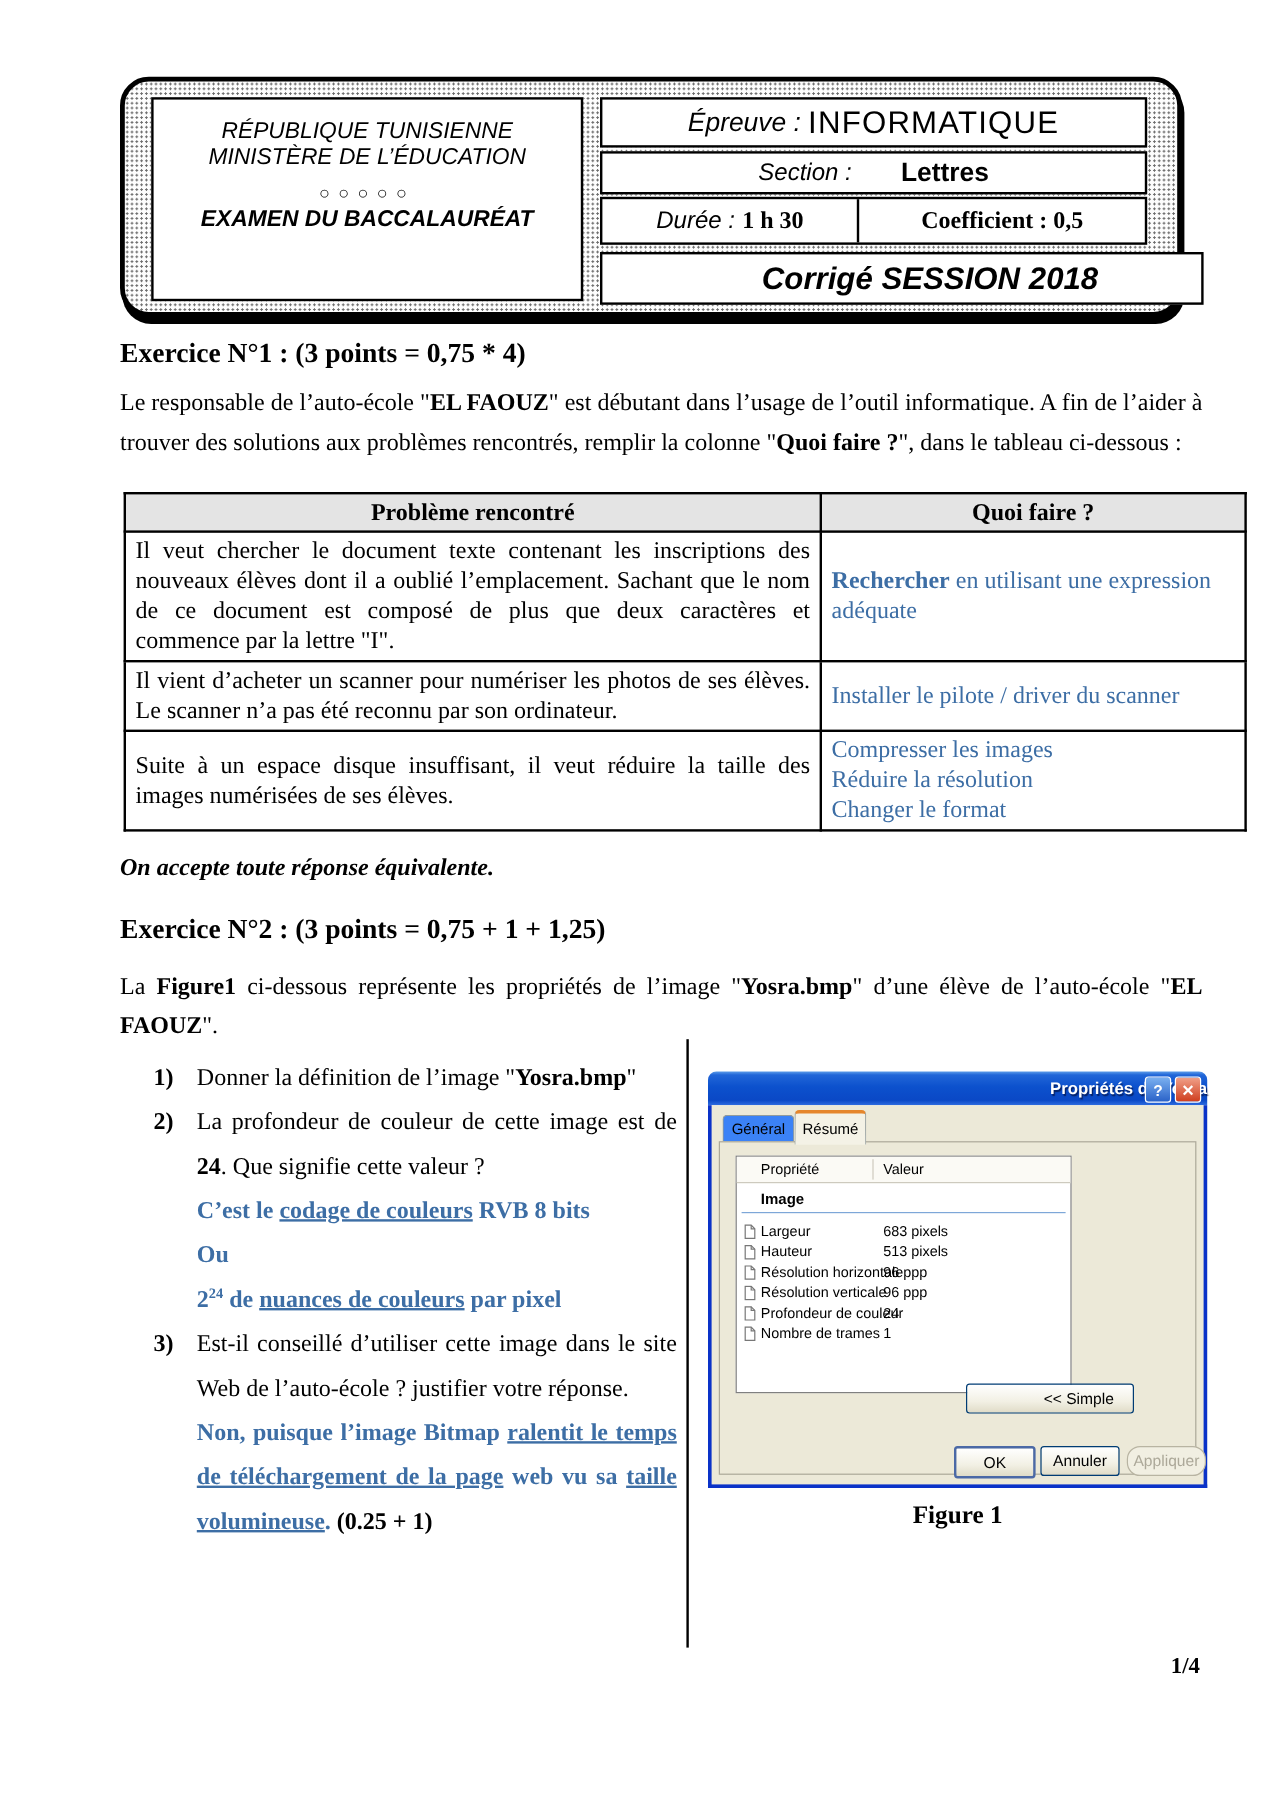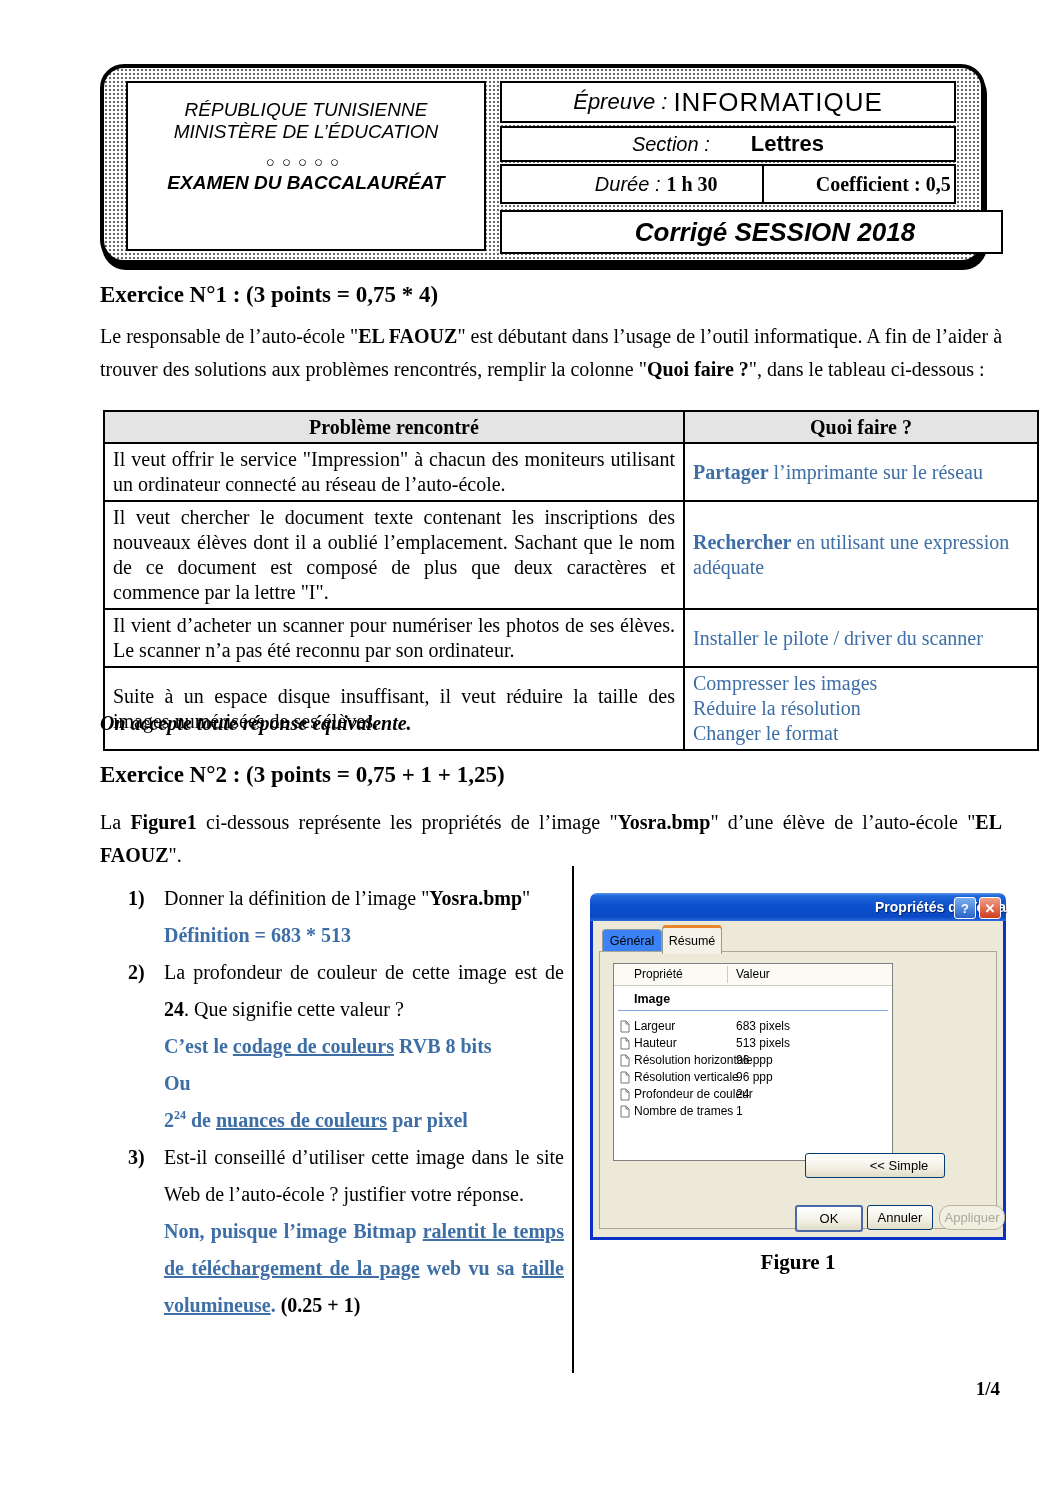--- a/index.html
+++ b/index.html
@@ -28,21 +28,21 @@
   .hrow{position:absolute;left:396px;width:452px;background:#fff;border:2px solid #000;
         display:flex;align-items:center;justify-content:center;}
   #row-epreuve{top:13px;height:38px;}
   #row-section{top:58px;height:32px;gap:35px;}
   #row-duree{top:96px;height:36px;justify-content:stretch;padding:0;}
   #row-session{top:142px;height:40px;padding-left:47px;}
   #row-epreuve .lab{font-size:22px;}
   #row-epreuve .val{font-size:26px;letter-spacing:1px;margin-left:6px;}
   #row-section .lab{font-size:20px;}
   #row-section .val{font-size:22px;margin-left:6px;}
-  .half{flex:1;display:flex;align-items:center;justify-content:center;height:100%;margin-left:48px;}
+  .half{flex:1;display:flex;align-items:center;justify-content:center;height:100%;}
   .half.left{border-right:2px solid #000;flex:0 0 47%;}
   #row-duree .lab{font-size:20px;}
   #row-duree .val{font-size:20px;margin-left:6px;}
   #row-duree .coef{font-size:20px;}
   #row-session .val{font-size:26px;}
 
   
   .ex-title{font-weight:bold;font-size:23px;}
   .para{font-size:20px;line-height:33px;text-align:justify;}
 
@@ -156,24 +156,20 @@
 <table id="ex1-table" class="abs">
   <colgroup>
       <col class="c1">
       <col class="c2">
     </colgroup>
   <tbody>
       <tr>
     <th>Problème rencontré</th>
     <th>Quoi faire ?</th>
   </tr>
-  <tr class="r1">
-    <td class="problem">Il veut offrir le service "Impression" à chacun des moniteurs utilisant un ordinateur connecté au réseau de l’auto-école.</td>
-    <td class="answer"><span class="b">Partager</span><span> l’imprimante sur le réseau</span></td>
-  </tr>
   <tr class="r2">
     <td class="problem">Il veut chercher le document texte contenant les inscriptions des nouveaux élèves dont il a oublié l’emplacement. Sachant que le nom de ce document est composé de plus que deux caractères et commence par la lettre "I".</td>
     <td class="answer"><span class="b">Rechercher</span><span> en utilisant une expression adéquate</span></td>
   </tr>
   <tr class="r3">
     <td class="problem">Il vient d’acheter un scanner pour numériser les photos de ses élèves. Le scanner n’a pas été reconnu par son ordinateur.</td>
     <td class="answer"><span>Installer le pilote / driver du scanner</span></td>
   </tr>
   <tr class="r4">
     <td class="problem">Suite à un espace disque insuffisant, il veut réduire la taille des images numérisées de ses élèves.</td>
@@ -192,21 +188,20 @@
 
 <div class="abs para" style="left:100px;top:806px;width:902px;">
   <span>La </span><span class="b">Figure1</span><span> ci-dessous représente les propriétés de l’image "</span><span class="b">Yosra.bmp</span><span>" d’une élève de l’auto-école "</span><span class="b">EL FAOUZ</span><span>".</span>
 </div>
 
 <div id="col-left" class="abs">
   <div class="qrow">
     <span class="qnum">1)</span>
     <span class="qtxt"><span>Donner la définition de l’image "</span><span class="b">Yosra.bmp</span><span>"</span></span>
   </div>
-  <div class="arow">Définition = 683 * 513</div>
 
   <div class="qrow">
     <span class="qnum">2)</span>
     <span class="qtxt"><span>La profondeur de couleur de cette image est de </span><span class="b">24</span><span>. Que signifie cette valeur ?</span></span>
   </div>
   <div class="arow"><span>C’est le </span><span class="ul">codage de couleurs</span><span> RVB 8 bits</span></div>
   <div class="arow">Ou</div>
   <div class="arow"><span>2</span><sup>24</sup><span> de </span><span class="ul">nuances de couleurs</span><span> par pixel</span></div>
 
   <div class="qrow">

